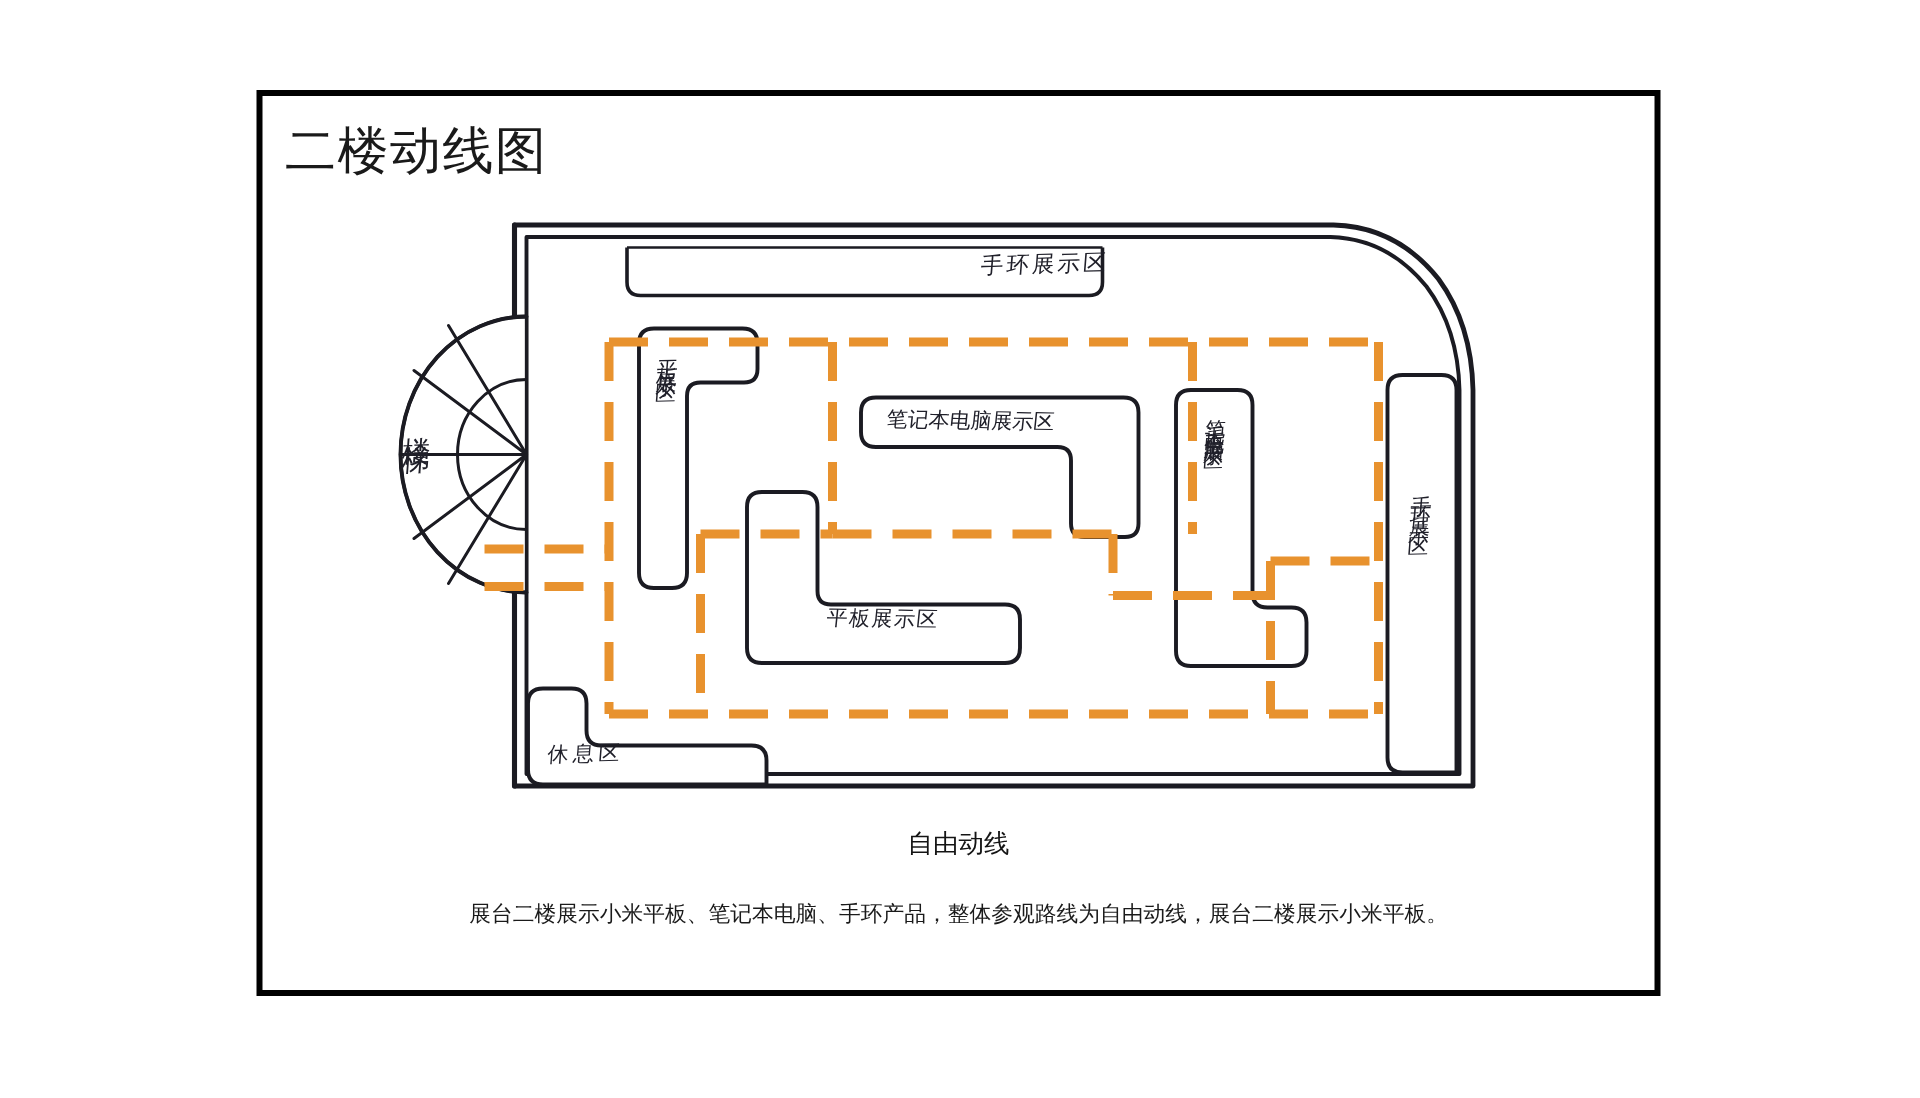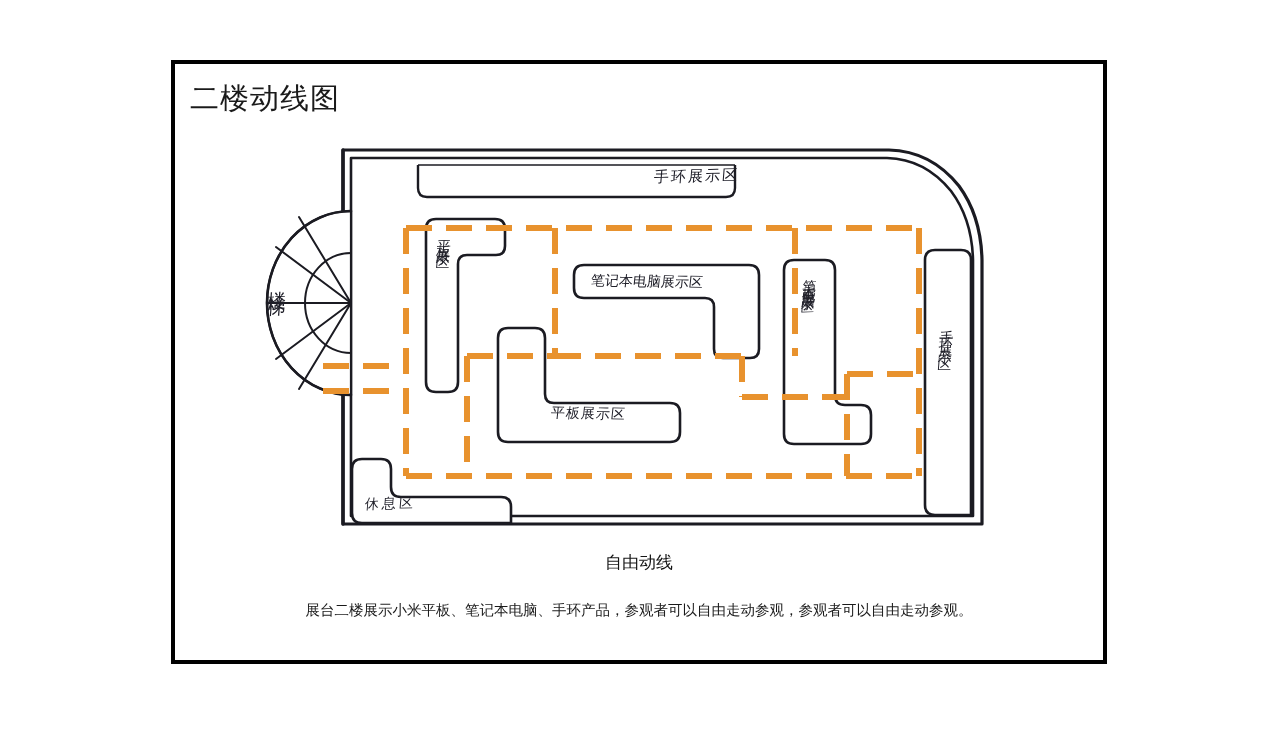--- a/index.html
+++ b/index.html
@@ -27,21 +27,21 @@
     width: 936px;
     height: 604px;
     border: 4px solid #000000;
     background: #ffffff;
     box-sizing: border-box;
   }
   .slide-title {
     position: absolute;
     left: 15px;
     top: 17px;
-    font-size: 29px;
+    font-size: 34px;
     line-height: 1.2;
     color: #1a1a1a;
     letter-spacing: 1px;
     font-family: "DejaVu Sans", "Liberation Sans", sans-serif;
     white-space: nowrap;
   }
   .plan-canvas {
     position: absolute;
     left: 0;
     top: 0;
@@ -194,16 +194,16 @@
     <div class="hand-label lbl-skew2" style="left:376px; top:342px; font-size:14px; letter-spacing:1px;">平板展示区</div>
 
     <div class="hand-label vert lbl-skew" style="left:622px; top:205px; font-size:13.5px; letter-spacing:3px; height:170px;">笔记本电脑展示区</div>
 
     <div class="hand-label vert lbl-skew" style="left:765px; top:255px; font-size:14px; letter-spacing:7px;">手环展示区</div>
 
     <div class="hand-label lbl-skew" style="left:190px; top:432px; font-size:14px; letter-spacing:3px;">休息区</div>
 
     <div class="caption-route">自由动线</div>
 
-    <div class="caption-desc">展台二楼展示小米平板、笔记本电脑、手环产品，参观者可以自由走动参观，参观者可以自由走动参观。</div>
+    <div class="caption-desc">展台二楼展示小米平板、笔记本电脑、手环产品，整体参观路线为自由动线，展台二楼展示小米平板。</div>
 
   </div>
 </div>
 
 </body></html>

